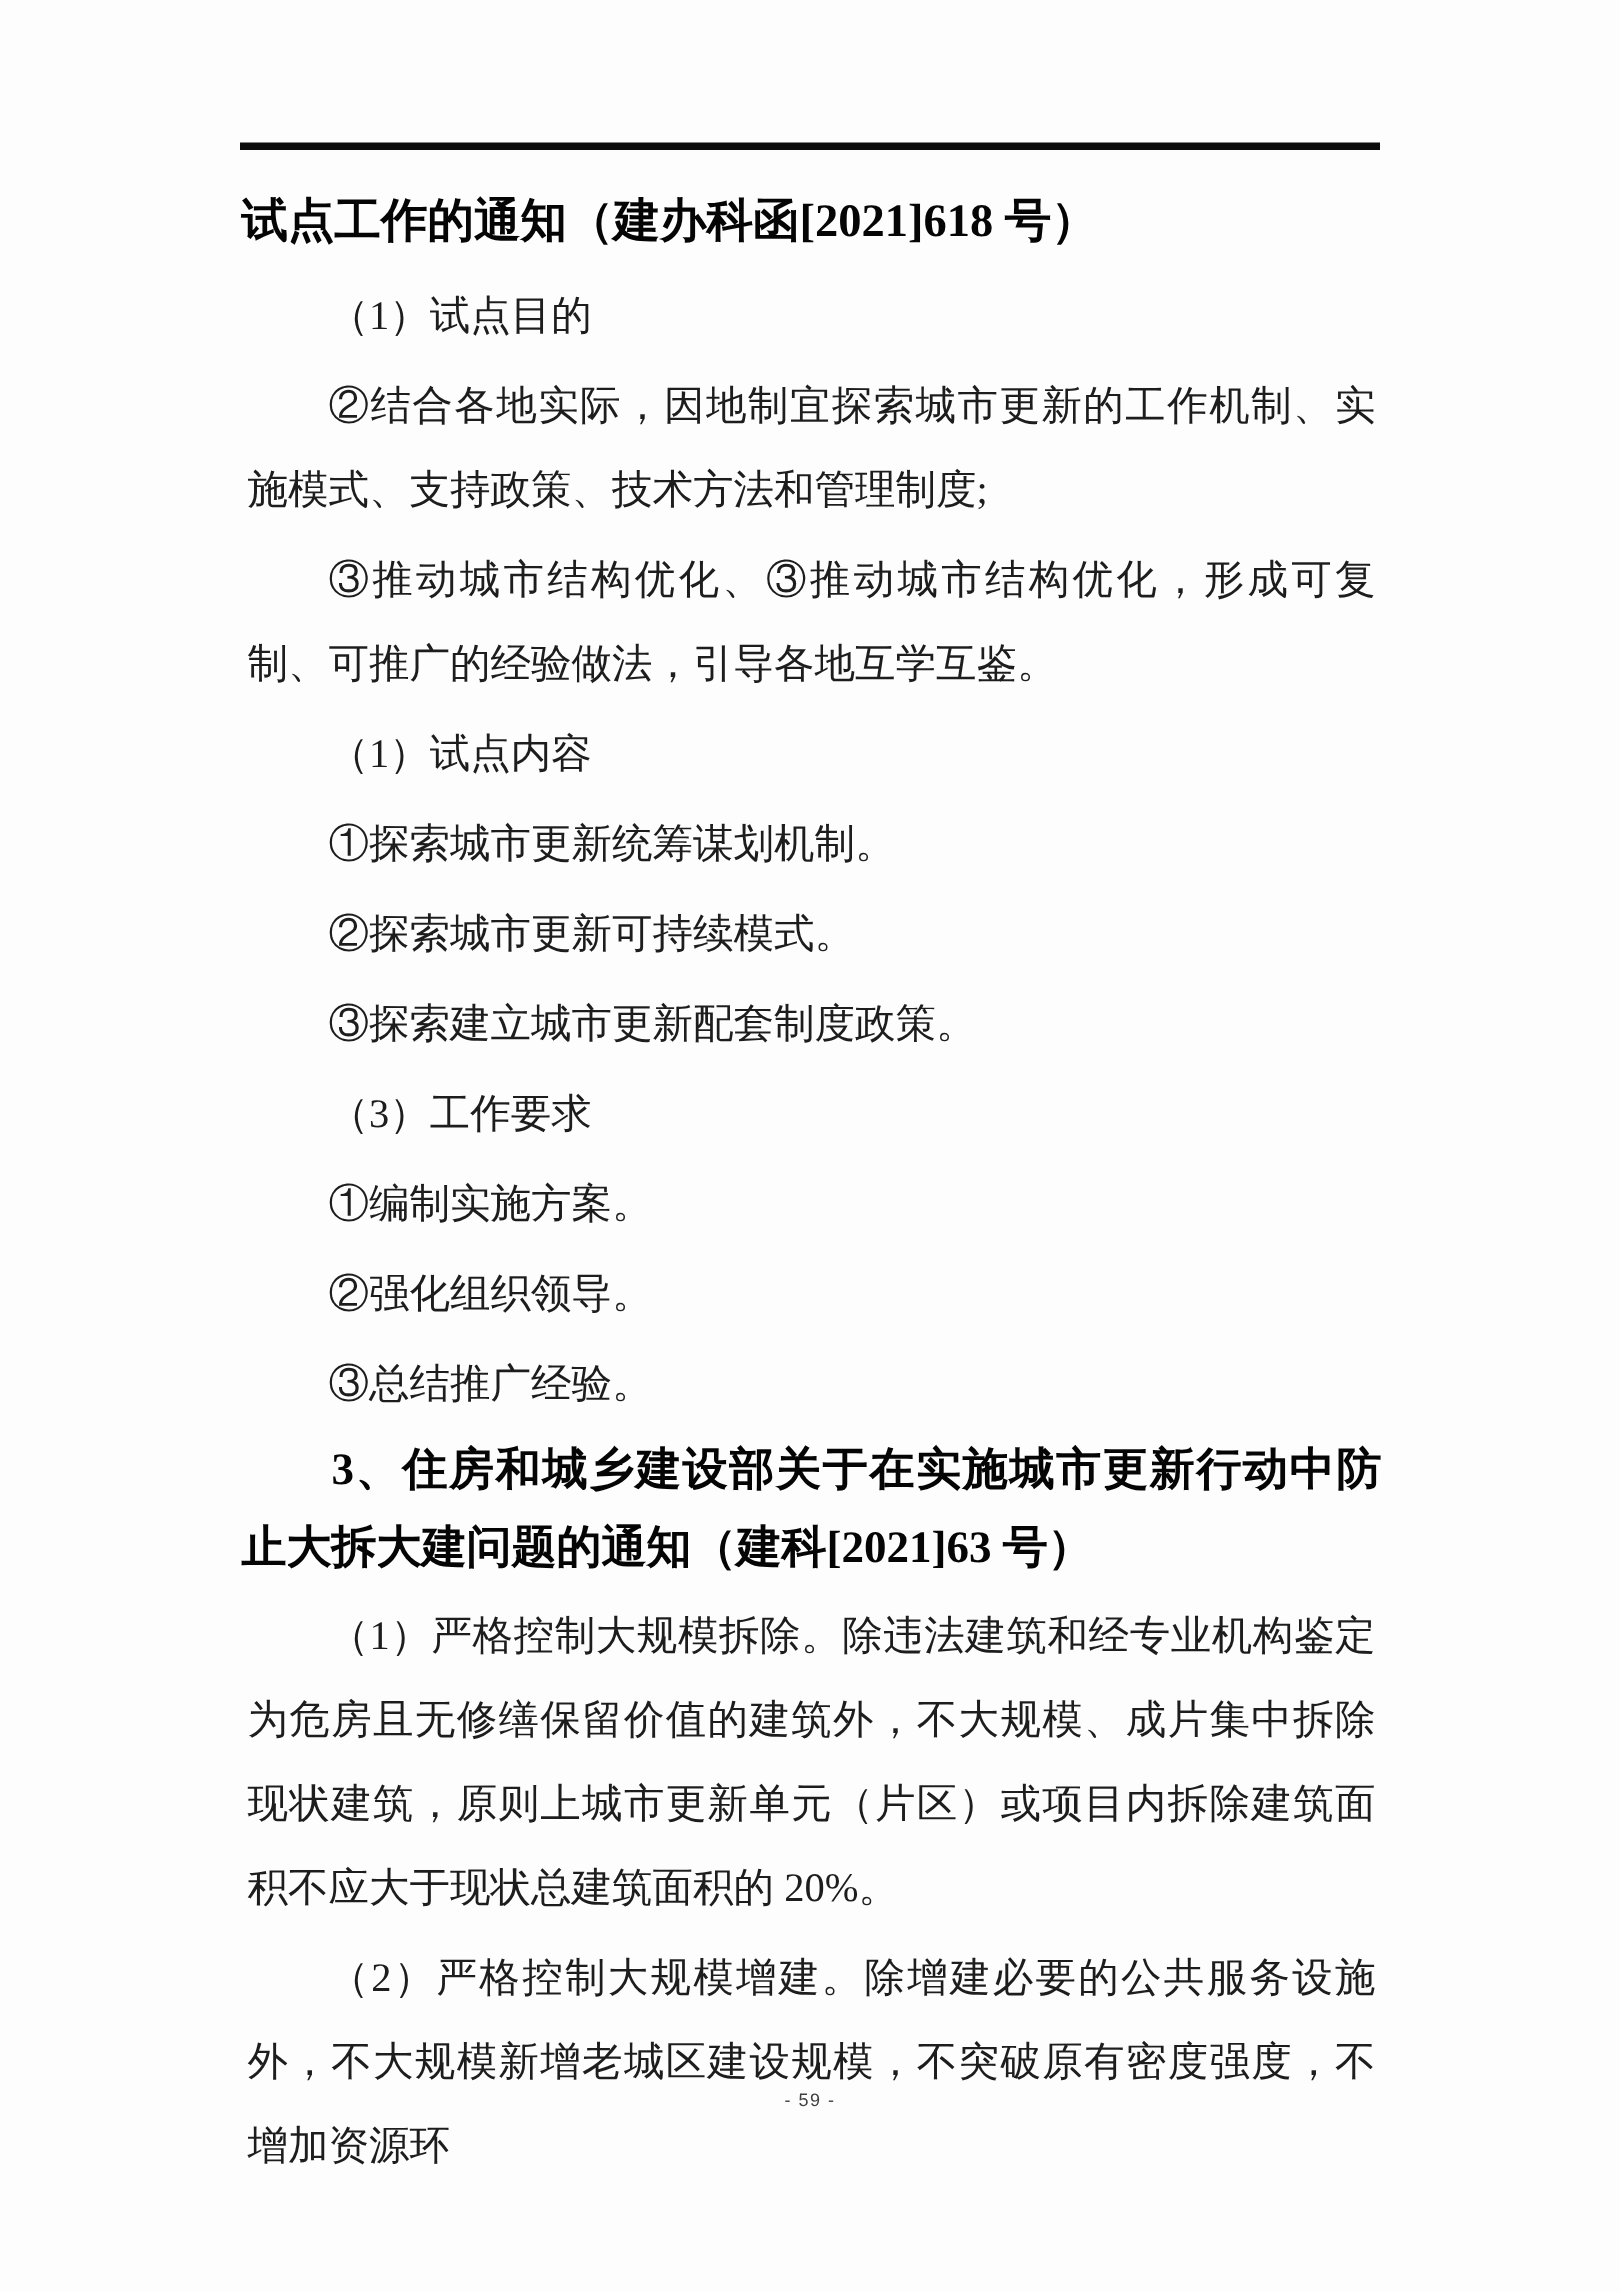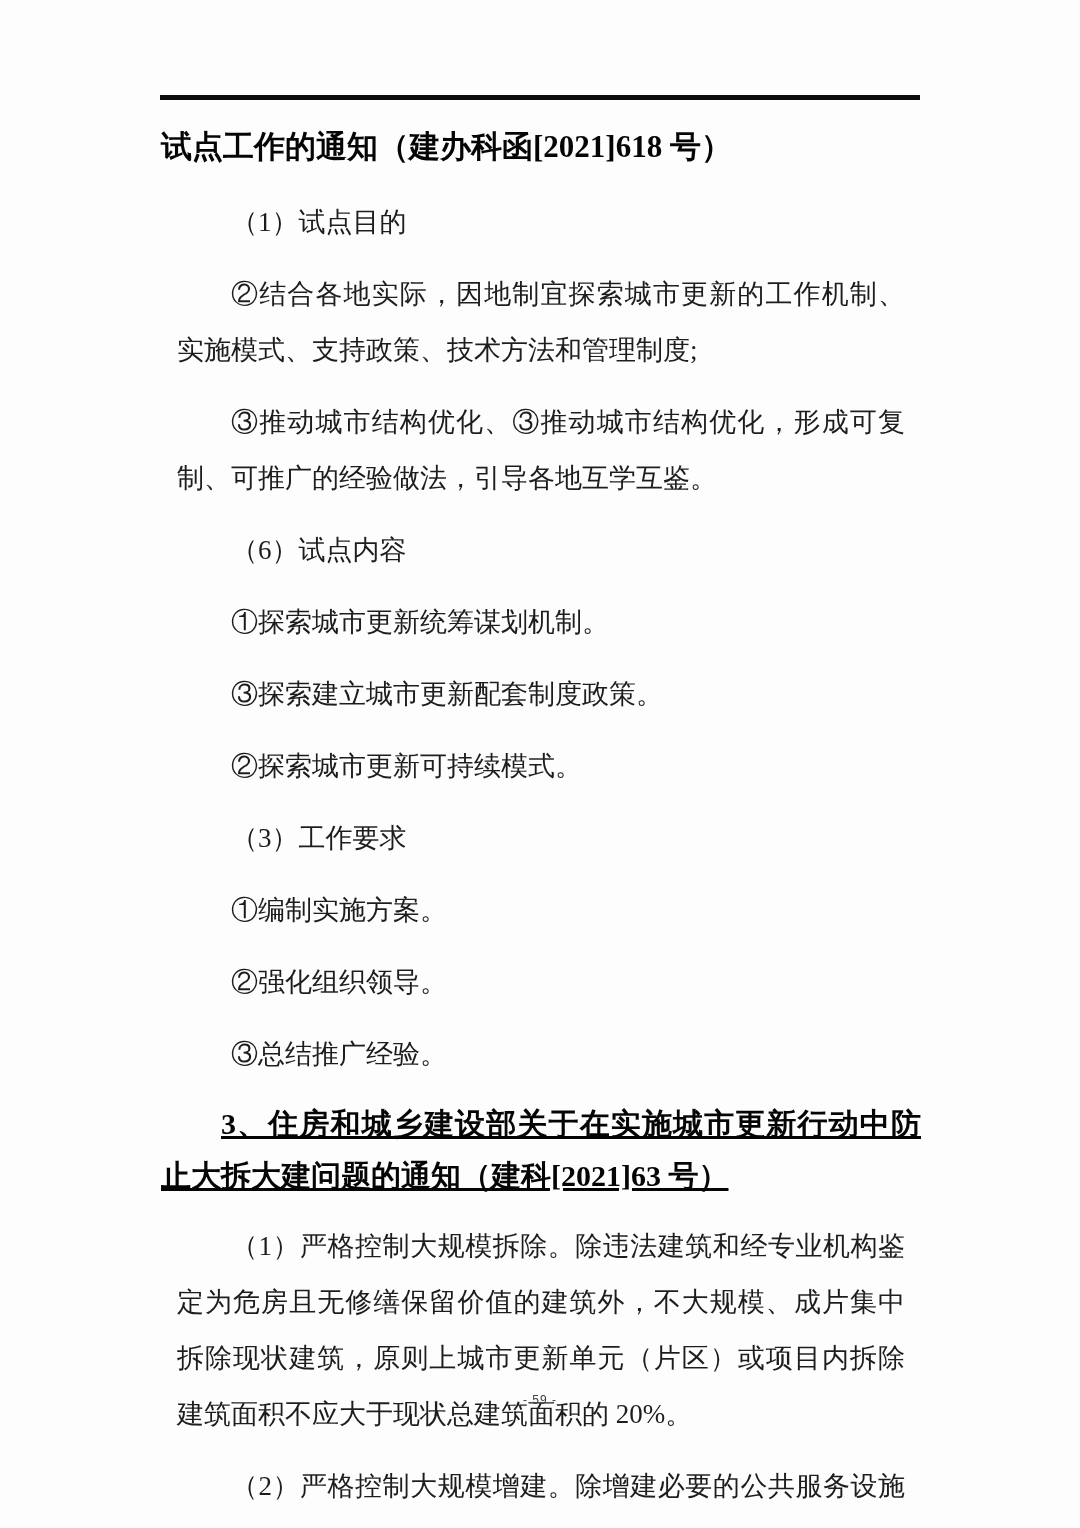--- a/index.html
+++ b/index.html
@@ -42,31 +42,30 @@
     line-height: 62px;
     margin: 0;
     color: #050505;
     text-indent: 0;
     text-align: left;
     white-space: nowrap;
   }
   .para {
     font-size: 27px;
     line-height: 56px;
-    margin: 16px;
+    margin: 4px;
     text-indent: 2em;
   }
   .heading {
     font-size: 30px;
     font-weight: 700;
     line-height: 52px;
     margin: 0;
     text-indent: 2em;
     color: #050505;
-    text-decoration: underline;
   }
   .footer {
     position: absolute;
     left: 0;
     top: 1393px;
     width: 100%;
     text-align: center;
     font-family: "Liberation Sans", "DejaVu Sans", sans-serif;
     font-size: 12px;
     color: #404040;
@@ -78,24 +77,24 @@
 
 <div class="page">
 
   <div class="header-rule"></div>
 
   <main class="content">
     <h1 class="title">试点工作的通知（建办科函[2021]618 号）</h1>
     <p class="para">（1）试点目的</p>
     <p class="para">②结合各地实际，因地制宜探索城市更新的工作机制、实施模式、支持政策、技术方法和管理制度;</p>
     <p class="para">③推动城市结构优化、③推动城市结构优化，形成可复制、可推广的经验做法，引导各地互学互鉴。</p>
-    <p class="para">（6）试点内容</p>
+    <p class="para">（1）试点内容</p>
     <p class="para">①探索城市更新统筹谋划机制。</p>
+    <p class="para">②探索城市更新可持续模式。</p>
     <p class="para">③探索建立城市更新配套制度政策。</p>
-    <p class="para">②探索城市更新可持续模式。</p>
     <p class="para">（3）工作要求</p>
     <p class="para">①编制实施方案。</p>
     <p class="para">②强化组织领导。</p>
     <p class="para">③总结推广经验。</p>
     <h2 class="heading">3、住房和城乡建设部关于在实施城市更新行动中防止大拆大建问题的通知（建科[2021]63 号）</h2>
     <p class="para">（1）严格控制大规模拆除。除违法建筑和经专业机构鉴定为危房且无修缮保留价值的建筑外，不大规模、成片集中拆除现状建筑，原则上城市更新单元（片区）或项目内拆除建筑面积不应大于现状总建筑面积的 20%。</p>
     <p class="para">（2）严格控制大规模增建。除增建必要的公共服务设施外，不大规模新增老城区建设规模，不突破原有密度强度，不增加资源环</p>
   </main>
 
   <footer class="footer">

